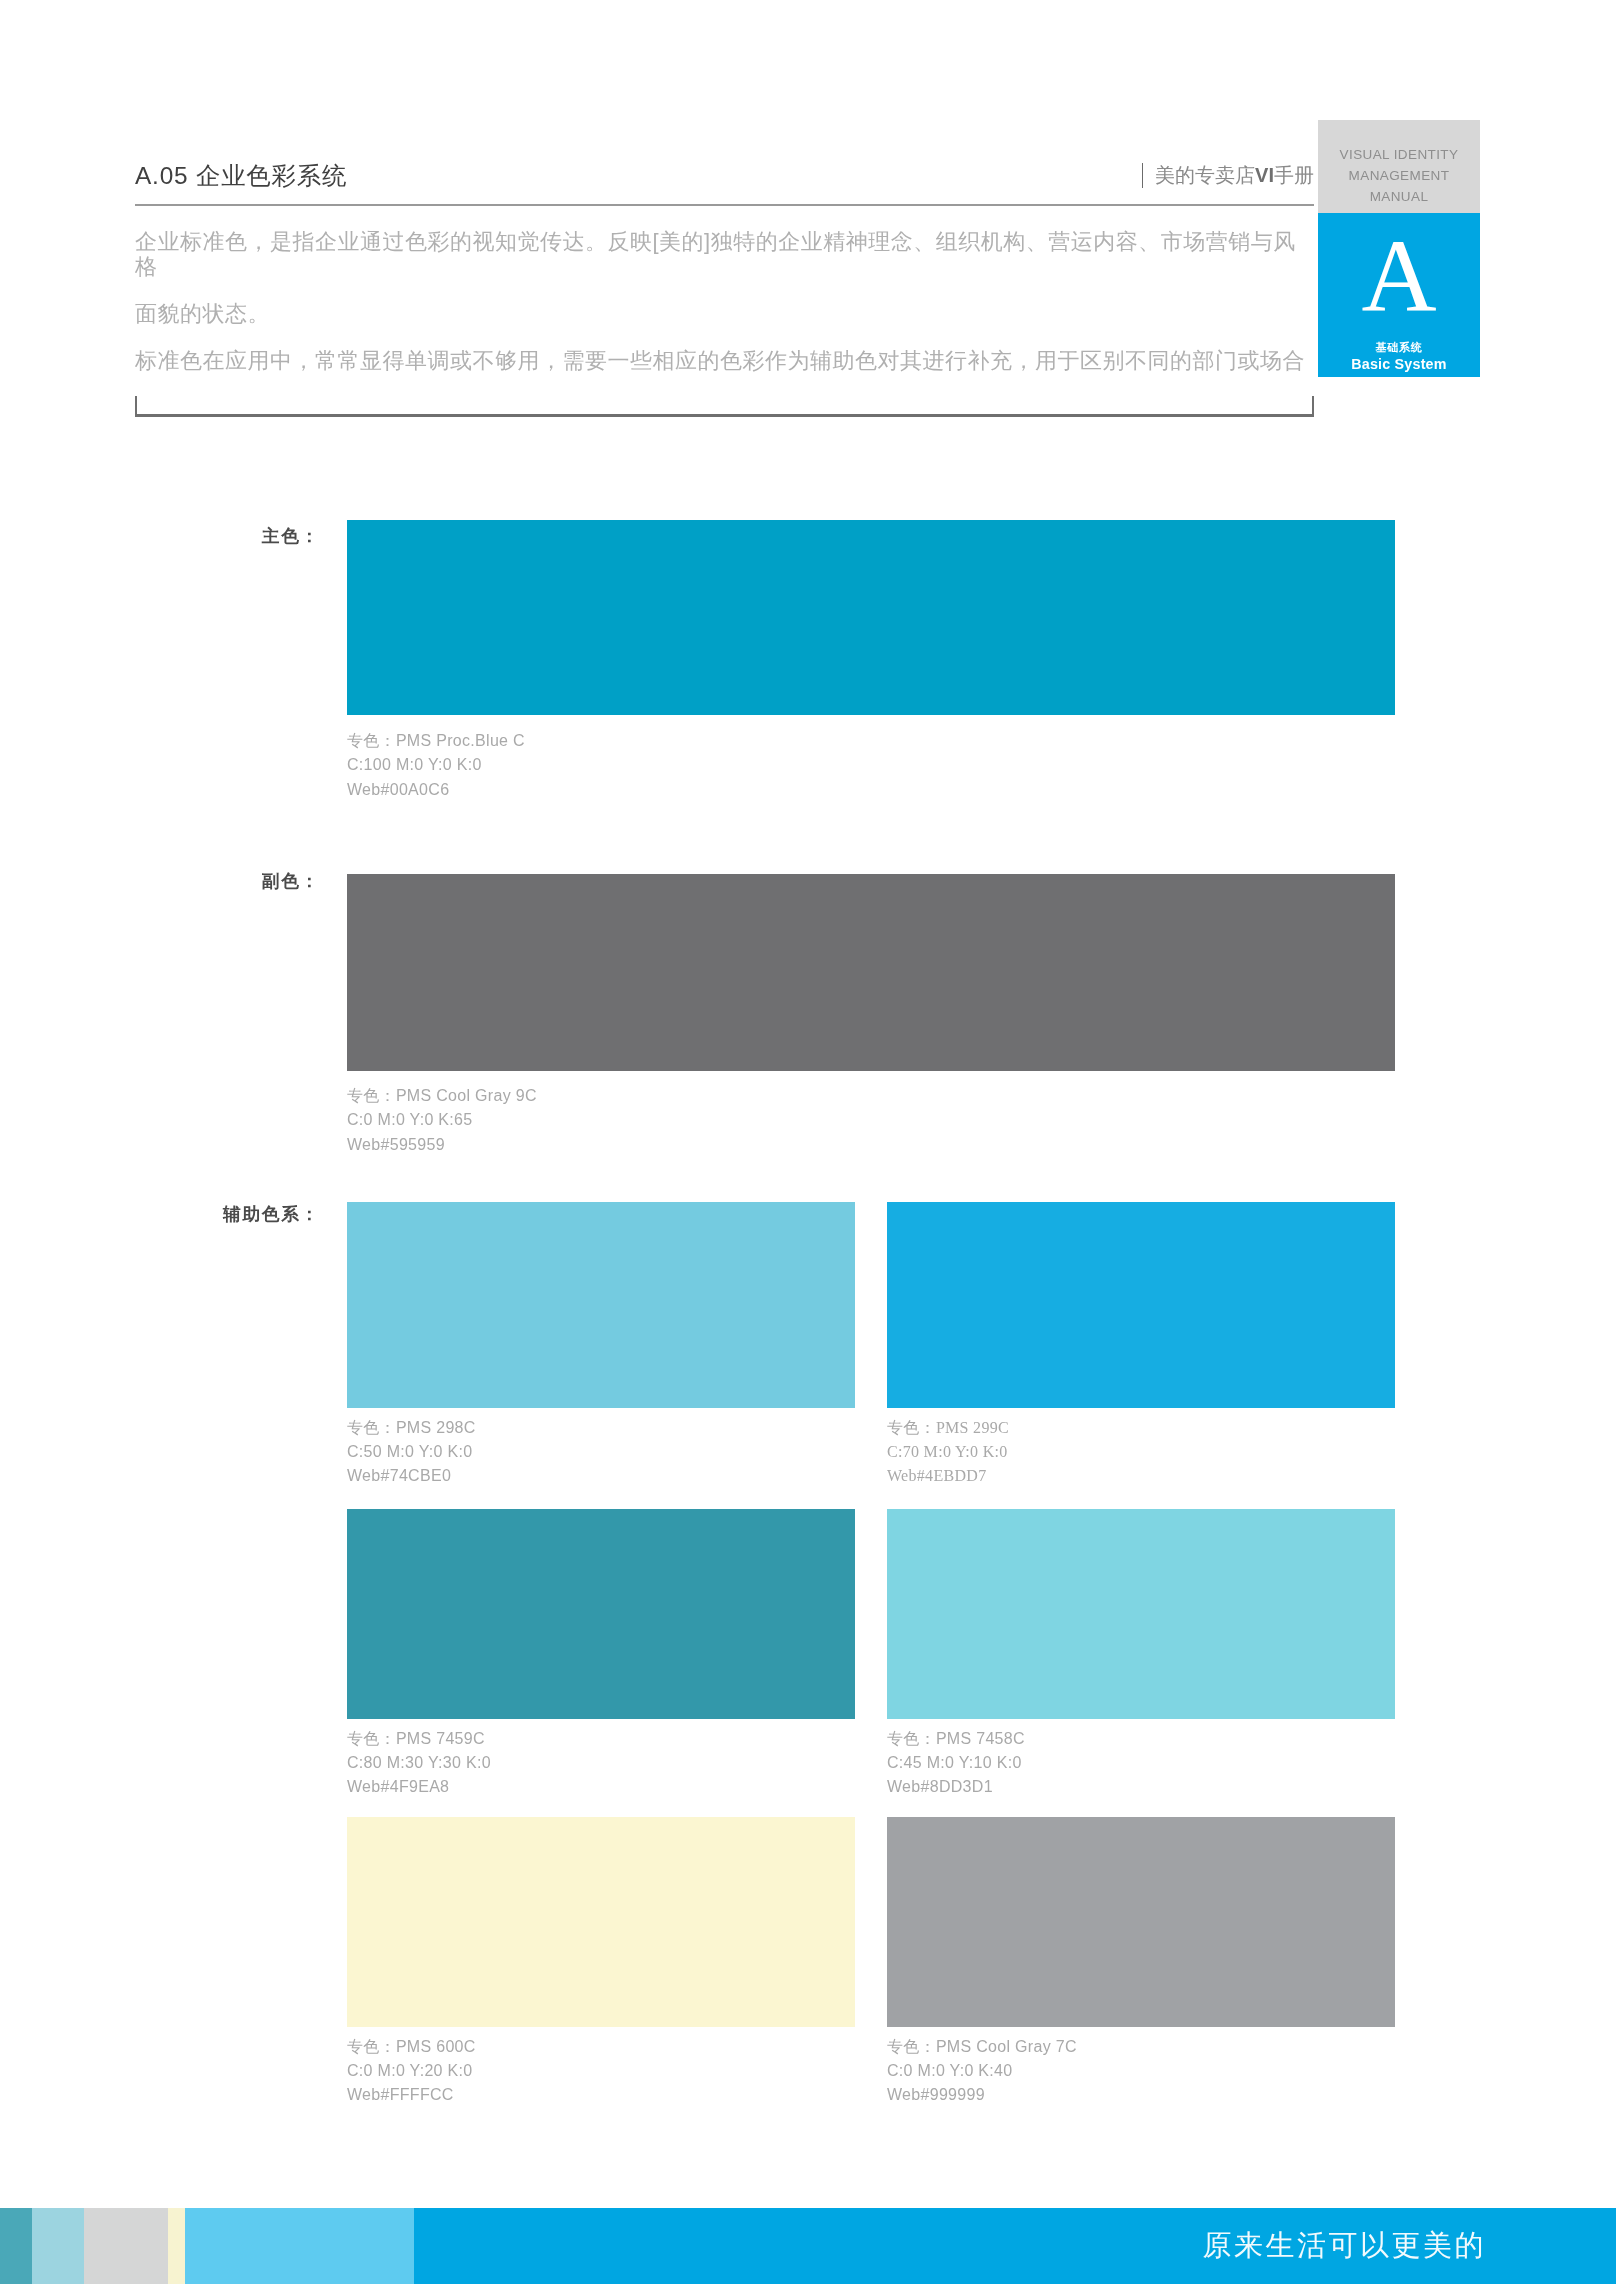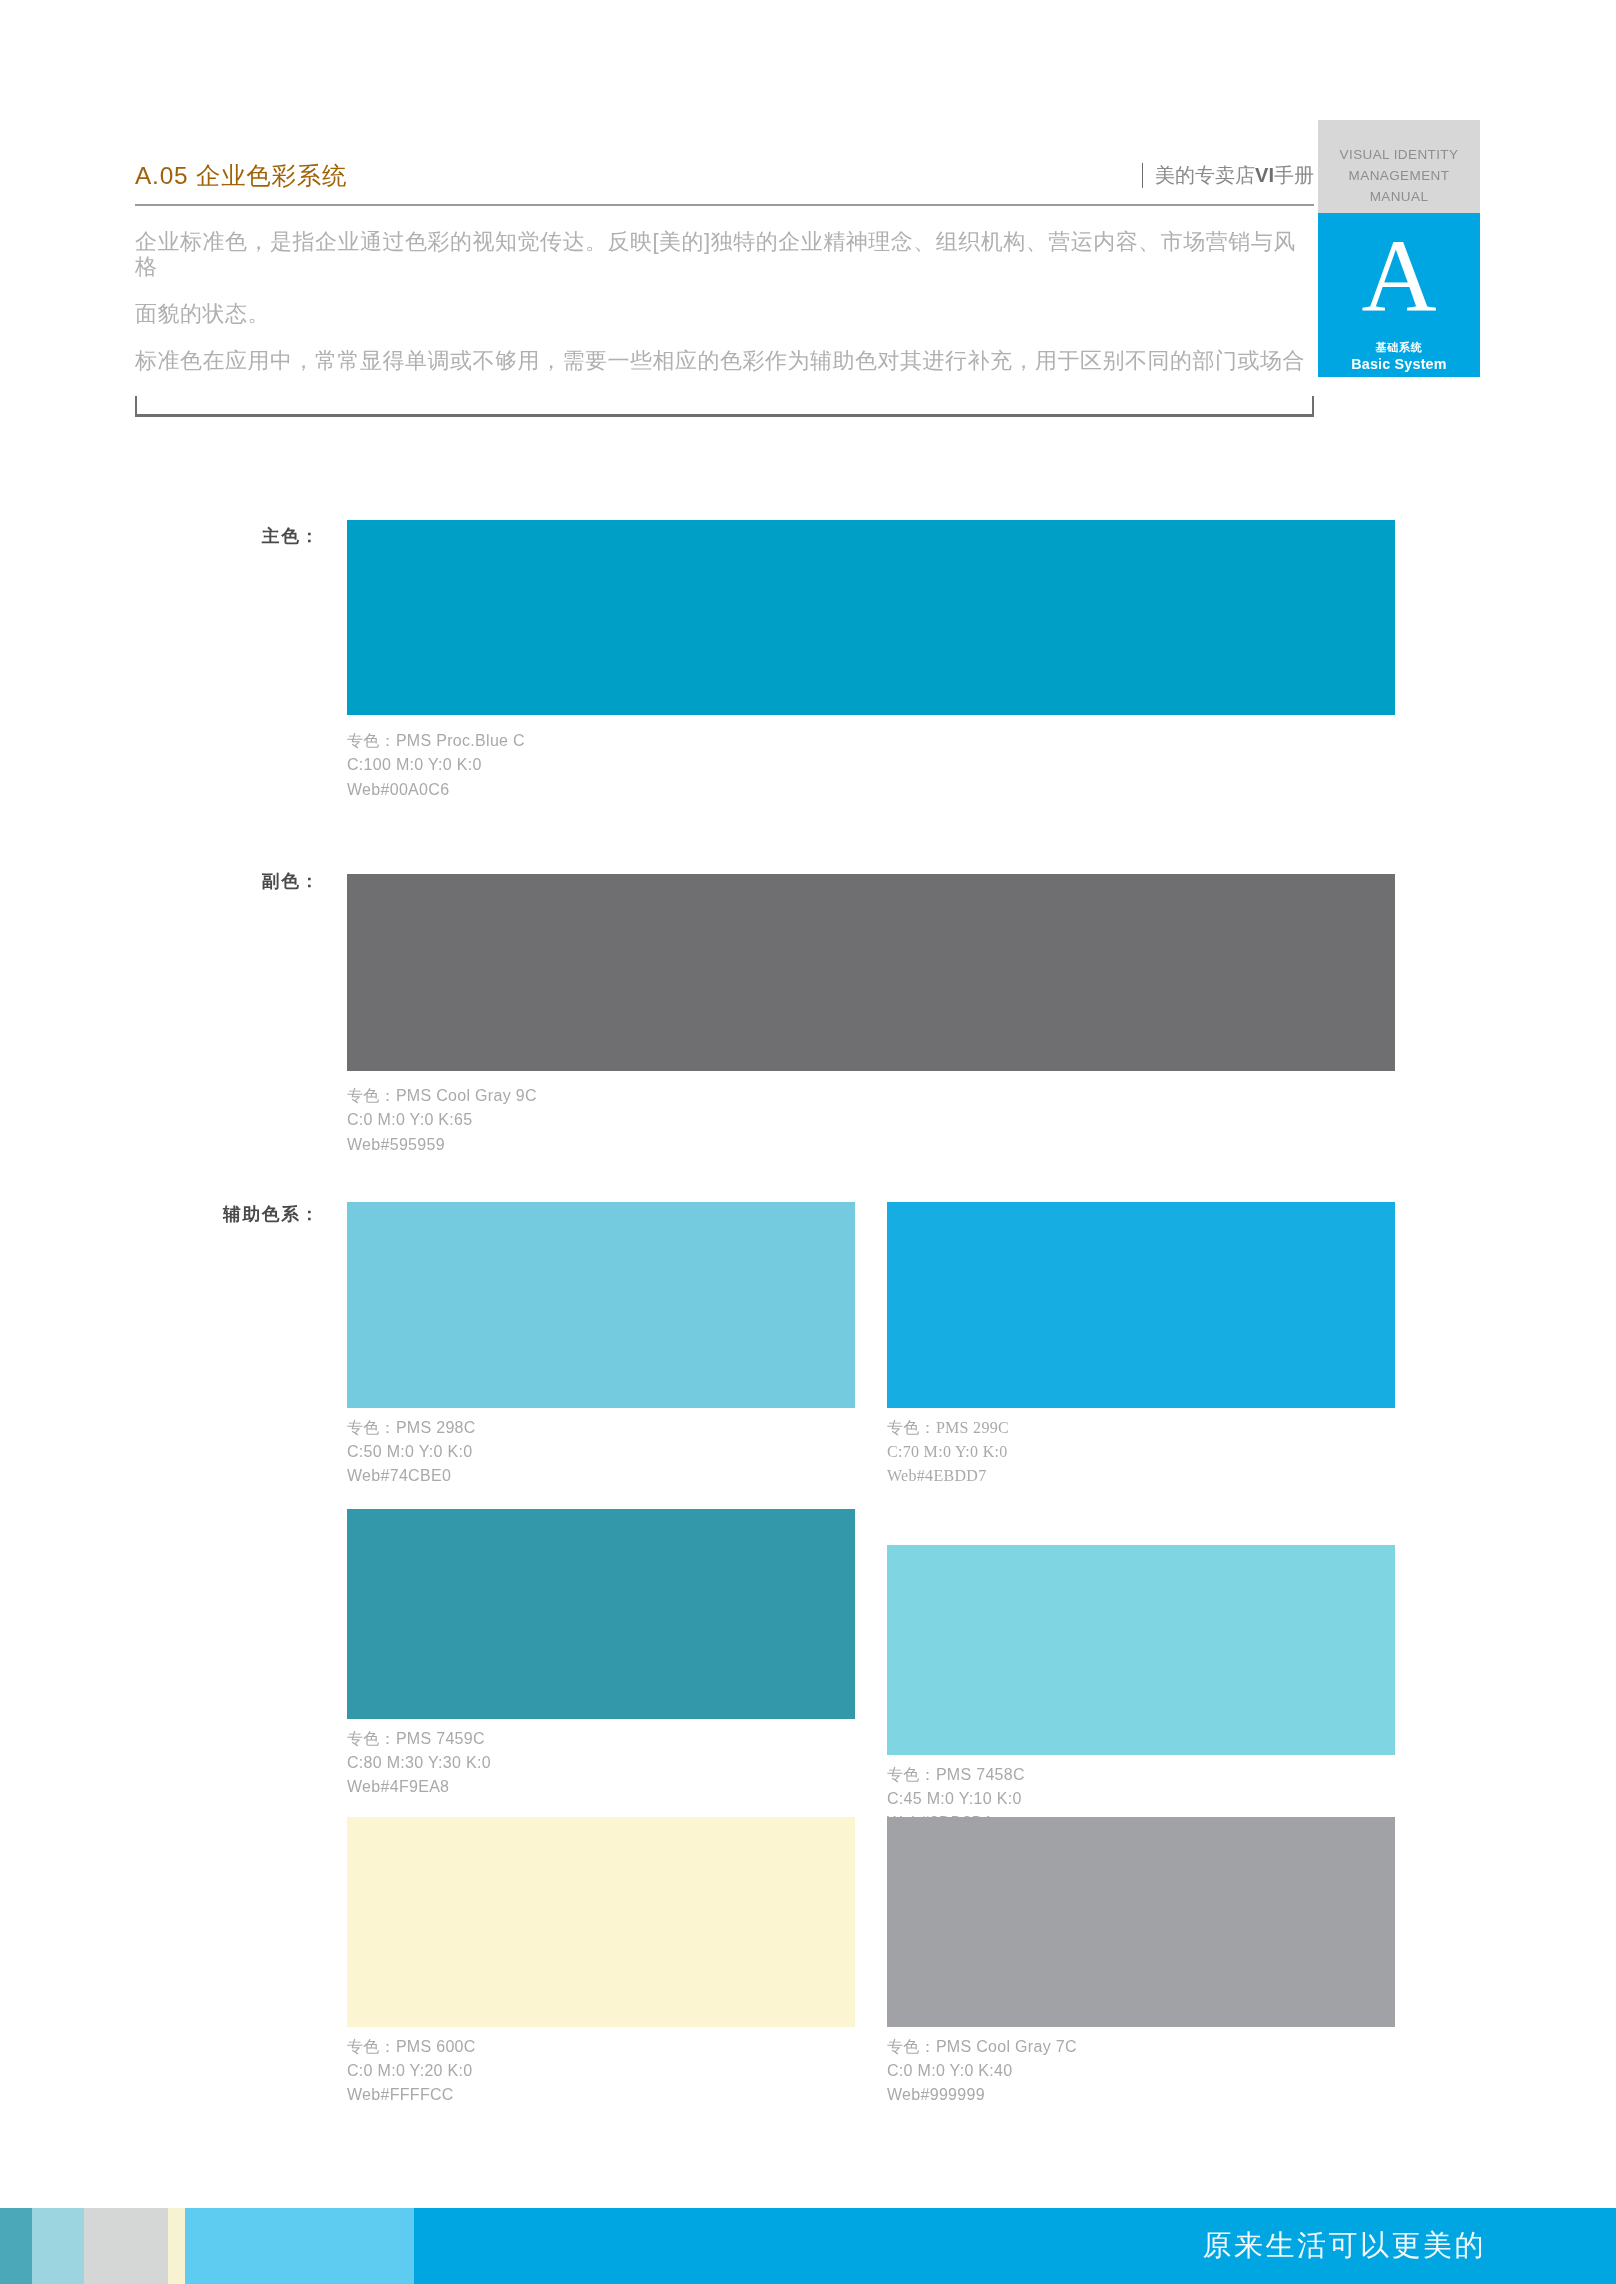--- a/index.html
+++ b/index.html
@@ -33,21 +33,21 @@
   .header-titlerow {
     position: relative;
     height: 39px;
   }
   .header-title {
     position: absolute;
     left: 0;
     top: 0;
     font-size: 24.4px;
     letter-spacing: 0.8px;
-    color: #a16207;
+    color: #404040;
     white-space: nowrap;
     font-weight: 400;
   }
   .header-manual {
     position: absolute;
     right: 0;
     top: 3.4px;
     font-size: 20px;
     color: #8a8a8a;
     white-space: nowrap;
@@ -299,21 +299,21 @@
         </div>
       </div>
       <div class="aux-cell" style="left: 0px; top: 307px; width: 508px;">
         <div class="aux-sw" style="height: 210px; background: rgb(51, 152, 170);"></div>
         <div class="aux-spec">
           <span class="line" style="display: block;">专色：PMS 7459C</span>
           <span class="line" style="display: block;">C:80  M:30  Y:30  K:0</span>
           <span class="line" style="display: block;">Web#4F9EA8</span>
         </div>
       </div>
-      <div class="aux-cell" style="left: 540px; top: 307px; width: 508px; margin-top: 36px;">
+      <div class="aux-cell" style="left: 540px; top: 307px; width: 508px;">
         <div class="aux-sw" style="height: 210px; background: rgb(127, 213, 226);"></div>
         <div class="aux-spec">
           <span class="line" style="display: block;">专色：PMS 7458C</span>
           <span class="line" style="display: block;">C:45  M:0  Y:10  K:0</span>
           <span class="line" style="display: block;">Web#8DD3D1</span>
         </div>
       </div>
       <div class="aux-cell" style="left: 0px; top: 615px; width: 508px;">
         <div class="aux-sw" style="height: 210px; background: rgb(251, 246, 209);"></div>
         <div class="aux-spec">

